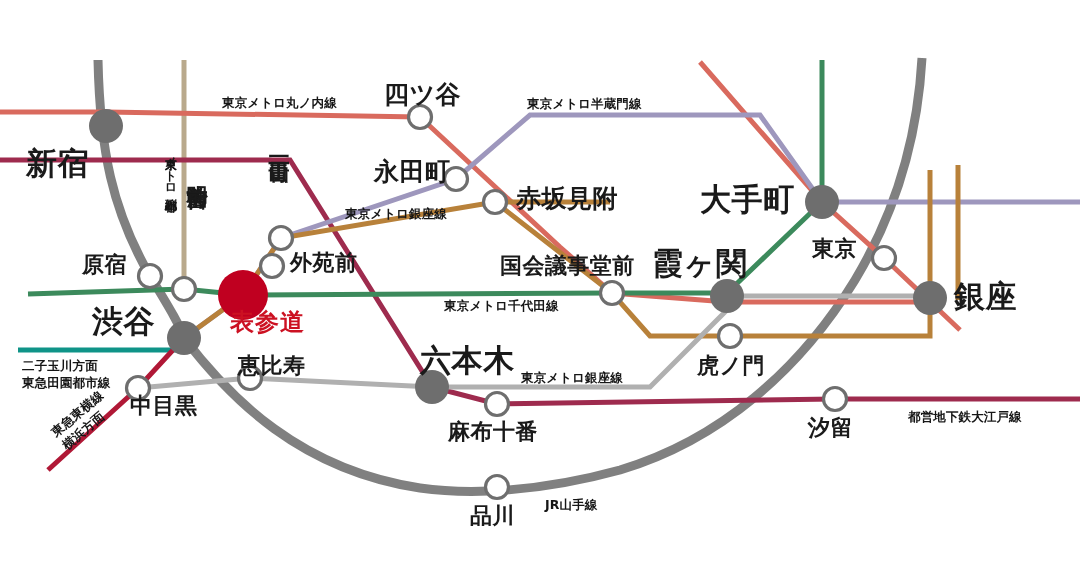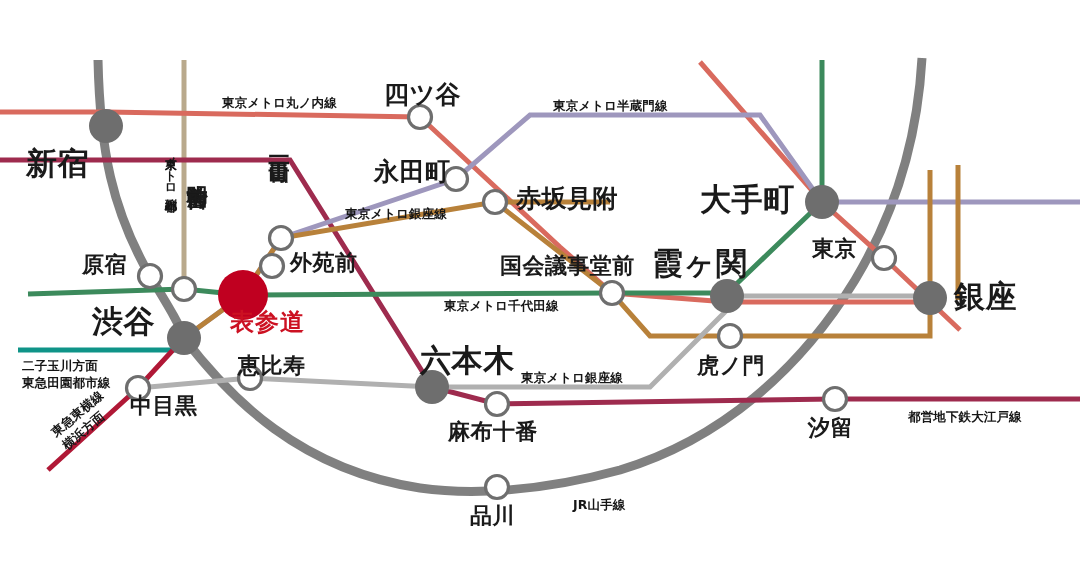--- a/index.html
+++ b/index.html
@@ -186,26 +186,26 @@
       <div class="stn-label sz-xl highlight" style="left: 230px; top: 310px;">表参道</div>
       <div class="stn-label sz-md" style="left: 238px; top: 357px; font-family: Liberation Mono, monospace;">恵比寿</div>
       <div class="stn-label sz-md" style="left: 130px; top: 395px;">中目黒</div>
       <div class="stn-label sz-xl" style="left: 420px; top: 345px;">六本木</div>
       <div class="stn-label sz-md" style="left: 448px; top: 421px;">麻布十番</div>
       <div class="stn-label sz-md" style="left: 808px; top: 417px;">汐留</div>
       <div class="stn-label sz-md" style="left: 470px; top: 505px;">品川</div>
     </div>
   <div id="line-labels">
       <div class="line-label" style="left: 222px; top: 95px;">東京メトロ丸ノ内線</div>
-      <div class="line-label" style="left: 553px; top: 98px;">東京メトロ半蔵門線</div>
+      <div class="line-label" style="left: 527px; top: 98px; font-family: Liberation Mono, monospace;">東京メトロ半蔵門線</div>
       <div class="line-label" style="left: 345px; top: 206px;">東京メトロ銀座線</div>
       <div class="line-label" style="left: 444px; top: 298px;">東京メトロ千代田線</div>
       <div class="line-label" style="left: 521px; top: 370px;">東京メトロ銀座線</div>
       <div class="line-label" style="left: 908px; top: 409px;">都営地下鉄大江戸線</div>
-      <div class="line-label" style="left: 545px; top: 497px; margin-left: 28px;">JR山手線</div>
+      <div class="line-label" style="left: 545px; top: 497px;">JR山手線</div>
       <div class="line-label vert" style="left: 163px; top: 148px;">東京メトロ副都心線</div>
     </div>
   <div id="dir-labels">
       <div class="line-label two-line" style="left: 22px; top: 358px;">
         <div>二子玉川方面</div>
         <div>東急田園都市線</div>
       </div>
       <div class="line-label two-line rot-ne" style="left: 48px; top: 428px;">
         <div>東急東横線</div>
         <div>横浜方面</div>

